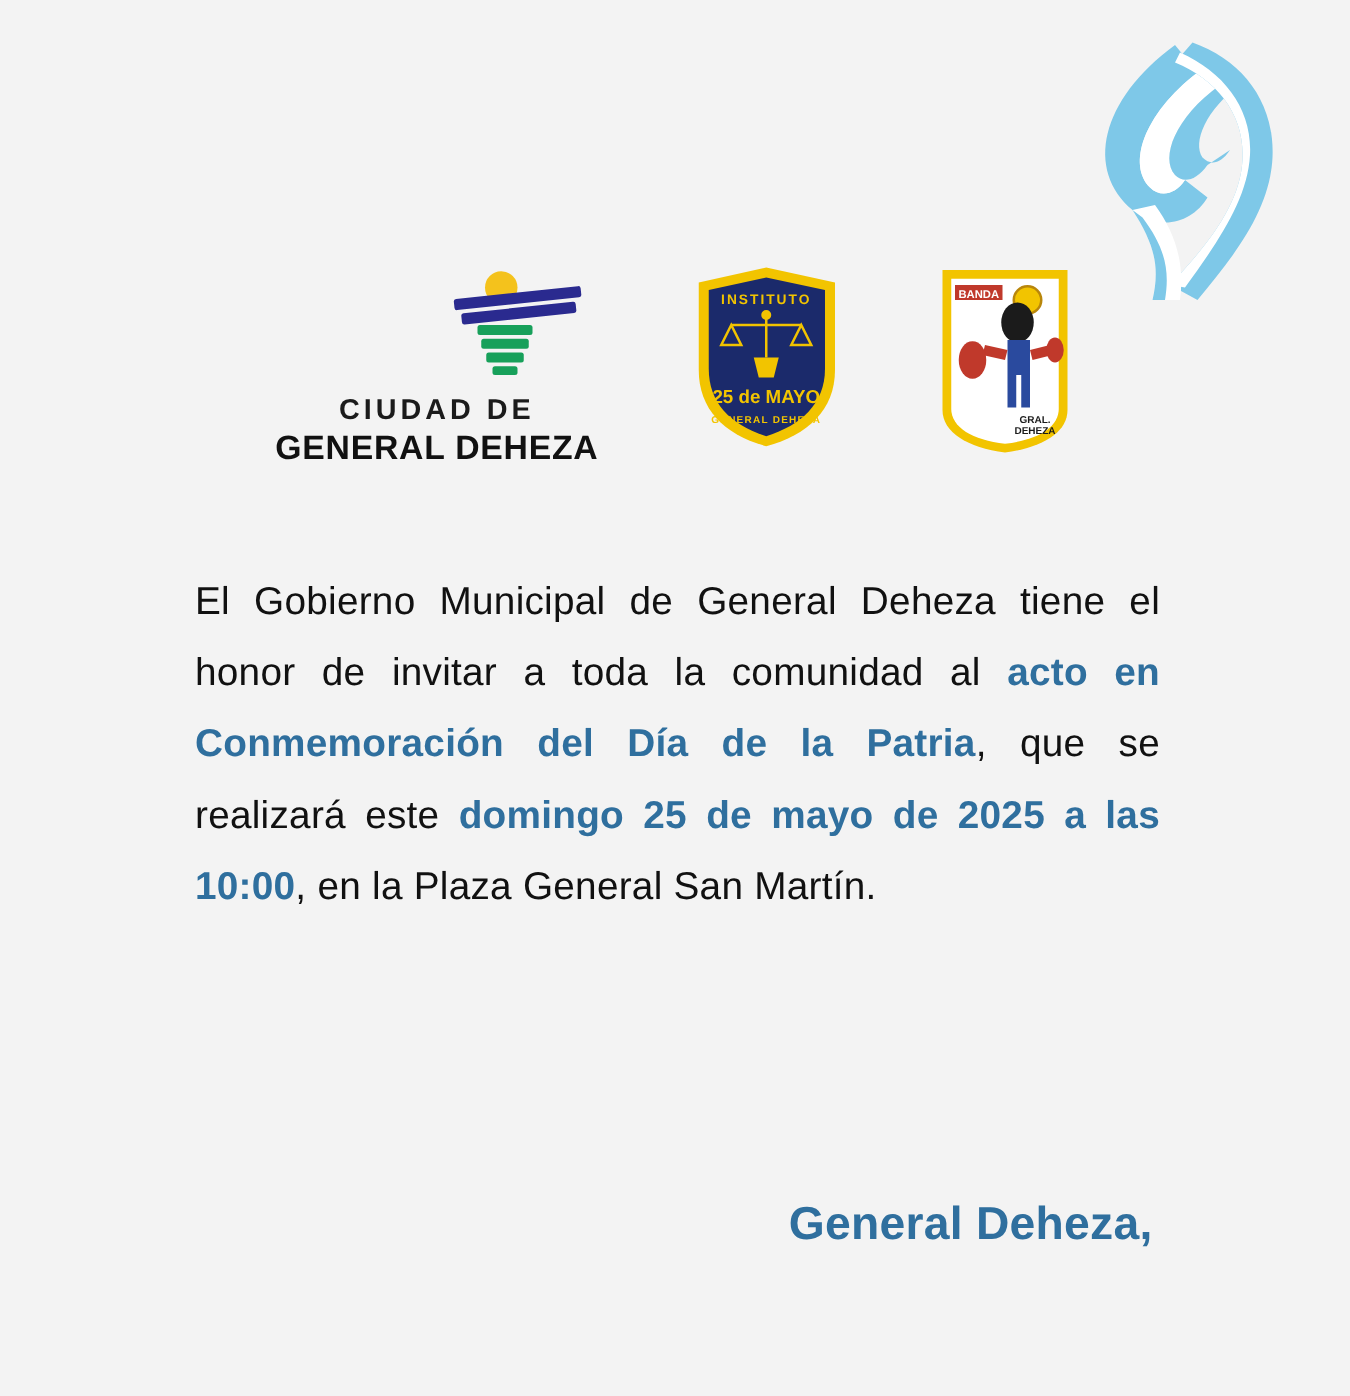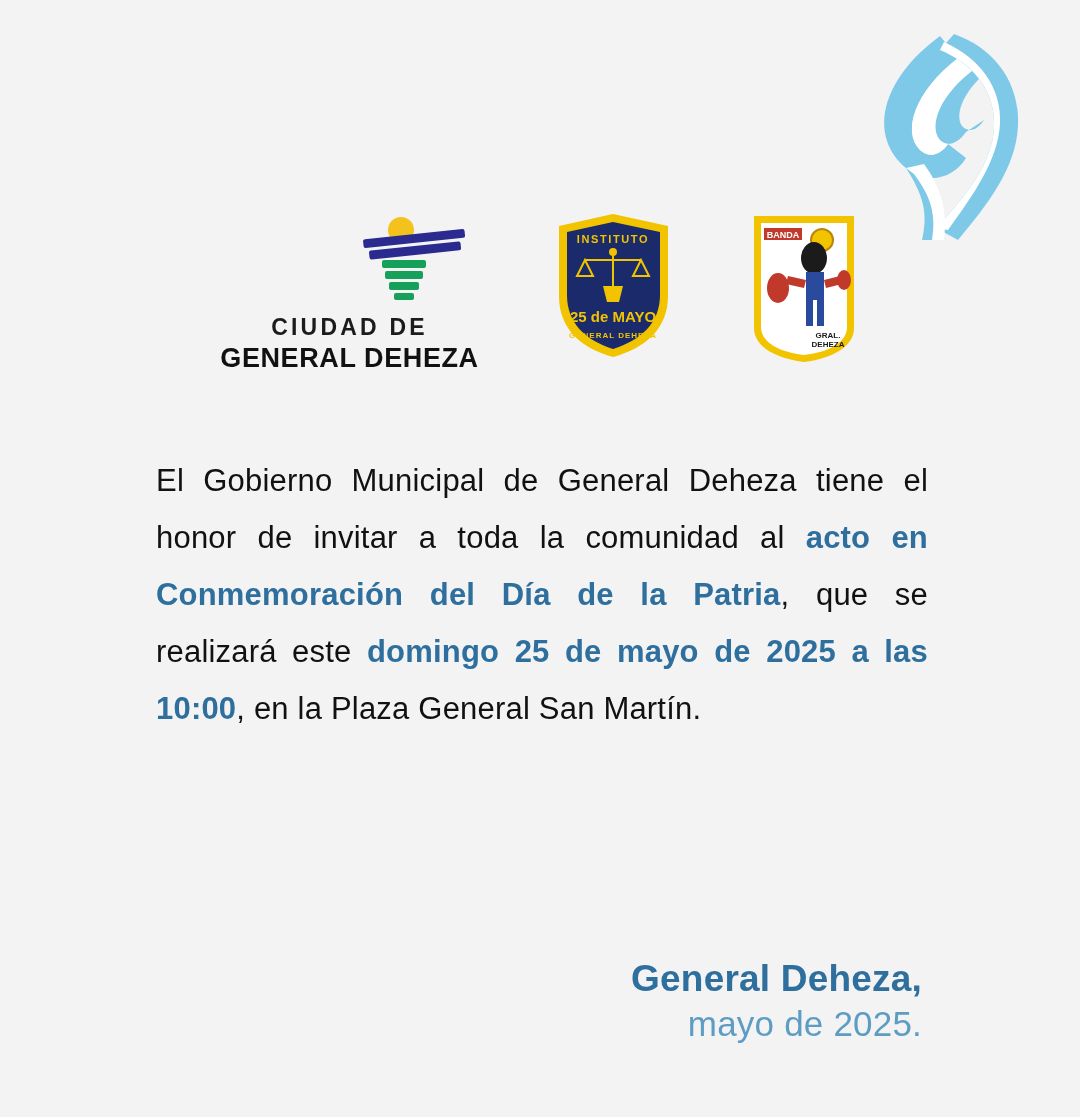--- a/index.html
+++ b/index.html
@@ -206,16 +206,15 @@
     </div>
 
   </div>
 
   <div class="body-text">
     <span>El Gobierno Municipal de General Deheza tiene el honor de invitar a toda la comunidad al </span><span class="hl">acto en Conmemoración del Día de la Patria</span><span>, que se realizará este </span><span class="hl">domingo 25 de mayo de 2025 a las 10:00</span><span>, en la Plaza General San Martín.</span>
   </div>
 
   <div class="signature">
     <div class="sig-place">General Deheza,</div>
-    <div class="sig-date">mayo de 2025.</div>
   </div>
 
 </div>
 
 </body></html>

